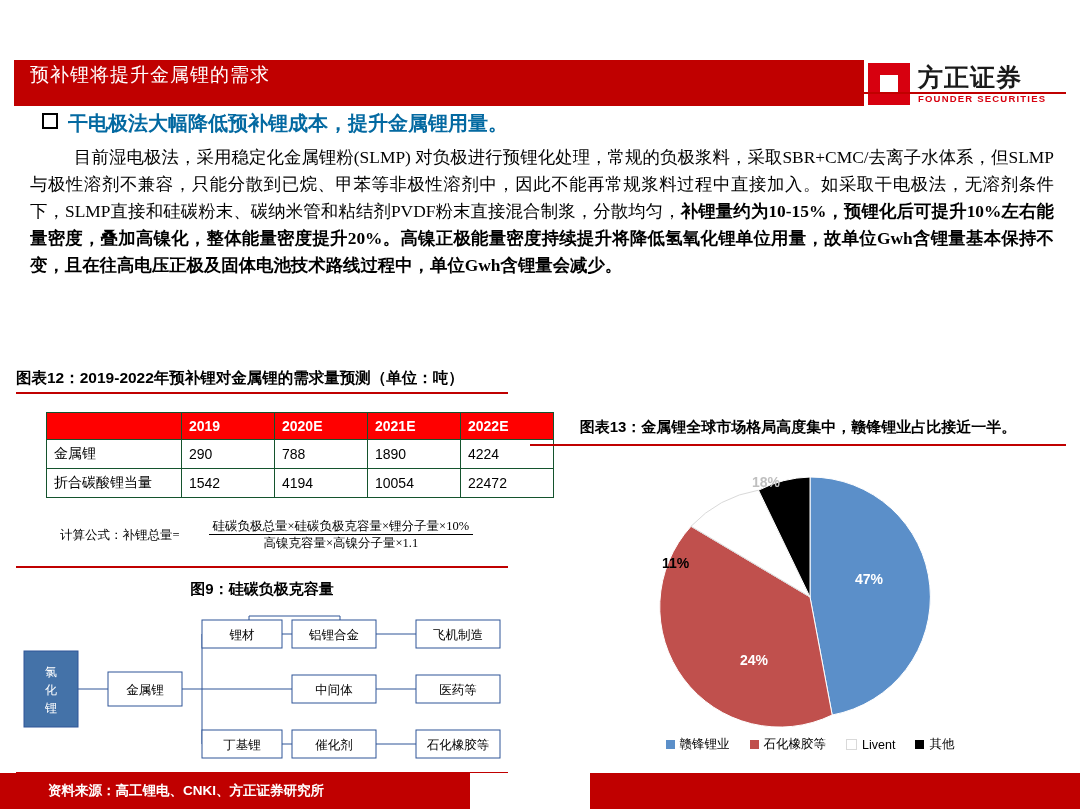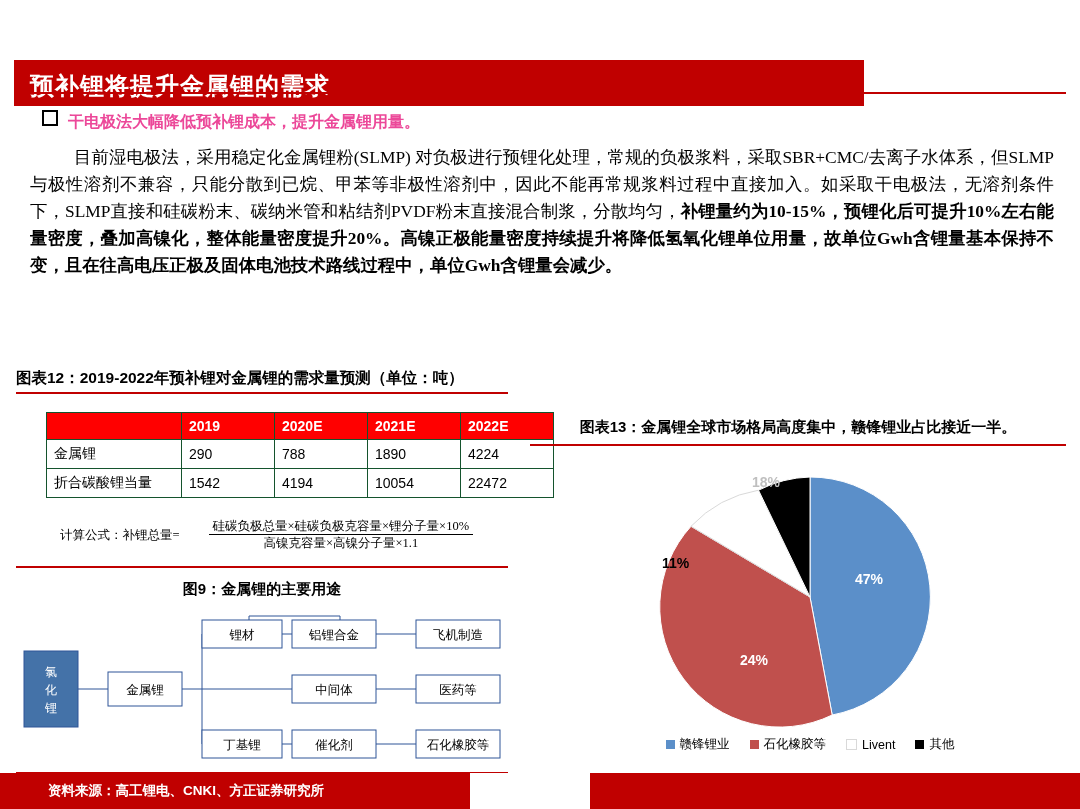--- a/index.html
+++ b/index.html
@@ -15,22 +15,22 @@
 
   
   .header-bar{
     position:absolute;left:0;top:26px;width:1080px;height:62px;background:#ffffff;
   }
   .header-red{
     position:absolute;left:14px;top:34px;width:850px;height:46px;
     background:#c00000;
   }
   .header-title{
-    position:absolute;left:30px;top:44px;
-    font-size:24px;font-weight:bold;color:#ffffff;letter-spacing:1px;
+    position:absolute;left:30px;top:36px;
+    font-size:19px;font-weight:normal;color:#ffffff;letter-spacing:1px;
   }
   .logo-wrap{
     position:absolute;right:22px;top:32px;width:190px;height:52px;
     display:flex;align-items:center;
   }
   .logo-mark{
     width:42px;height:42px;position:relative;flex:0 0 auto;margin-right:8px;
   }
   .logo-mark .outer{
     position:absolute;left:0;top:0;width:42px;height:42px;
@@ -44,21 +44,21 @@
   .logo-cn{font-size:25px;font-weight:bold;color:#1a1a1a;line-height:1.05;letter-spacing:1px;}
   .logo-en{font-size:9.5px;color:#d7000f;letter-spacing:1.2px;font-weight:bold;margin-top:2px;}
 
   .header-rule{
     position:absolute;left:14px;top:92px;width:1052px;height:2px;background:#c00000;
   }
 
   
   .bullet-line{
     position:absolute;left:42px;top:110px;width:1000px;
-    font-size:16px;font-weight:bold;color:#ec4899;
+    font-size:20px;font-weight:bold;color:#0369a1;
   }
   .bullet-box{
     display:inline-block;width:12px;height:12px;border:2px solid #000;margin-right:10px;
     vertical-align:1px;
   }
   .para{
     position:absolute;left:30px;top:144px;width:1024px;
     font-size:17.4px;line-height:1.55;text-align:justify;
     font-family:"Liberation Serif","DejaVu Serif",serif;
   }
@@ -140,20 +140,30 @@
   }
 </style>
 </head>
 <body>
 
 <div class="slide">
 
   <div class="header-bar">
     <div class="header-red"></div>
     <div class="header-title">预补锂将提升金属锂的需求</div>
+    <div class="logo-wrap">
+      <div class="logo-mark">
+        <div class="outer"></div>
+          <div class="inner"></div>
+      </div>
+      <div class="logo-text">
+        <div class="logo-cn">方正证券</div>
+        <div class="logo-en">FOUNDER SECURITIES</div>
+      </div>
+    </div>
   </div>
   <div class="header-rule"></div>
 
   <div class="bullet-line">
     <span class="bullet-box"></span><span>干电极法大幅降低预补锂成本，提升金属锂用量。</span>
   </div>
 
   <div class="para">
     <span class="indent"></span><span>目前湿电极法，采用稳定化金属锂粉(SLMP) 对负极进行预锂化处理，常规的负极浆料，采取SBR+CMC/去离子水体系，但SLMP与极性溶剂不兼容，只能分散到已烷、甲苯等非极性溶剂中，因此不能再常规浆料过程中直接加入。如采取干电极法，无溶剂条件下，SLMP直接和硅碳粉末、碳纳米管和粘结剂PVDF粉末直接混合制浆，分散均匀，</span><b>补锂量约为10-15%，预锂化后可提升10%左右能量密度，叠加高镍化，整体能量密度提升20%。高镍正极能量密度持续提升将降低氢氧化锂单位用量，故单位Gwh含锂量基本保持不变，且在往高电压正极及固体电池技术路线过程中，单位Gwh含锂量会减少。</b>
   </div>
@@ -192,21 +202,21 @@
   <div class="formula">
     <span class="lead">计算公式：补锂总量=</span>
     <span class="frac">
       <span class="num">硅碳负极总量×硅碳负极克容量×锂分子量×10%</span>
       <span class="den">高镍克容量×高镍分子量×1.1</span>
     </span>
   </div>
 
   <div class="divider-left"></div>
 
-  <div class="cap9">图9：金属锂的主要用途</div>
+  <div class="cap9">图9：硅碳负极克容量</div>
   <div class="fig9">
     <svg width="492" height="166" viewBox="0 0 492 166">
       <g stroke="#2f5597" stroke-width="1" fill="none">
 
         <line x1="62" y1="83" x2="92" y2="83"></line>
         <line x1="166" y1="83" x2="186" y2="83"></line>
         <line x1="186" y1="28" x2="186" y2="138"></line>
         <line x1="186" y1="28" x2="200" y2="28"></line>
         <line x1="186" y1="83" x2="276" y2="83"></line>
         <line x1="186" y1="138" x2="200" y2="138"></line>

